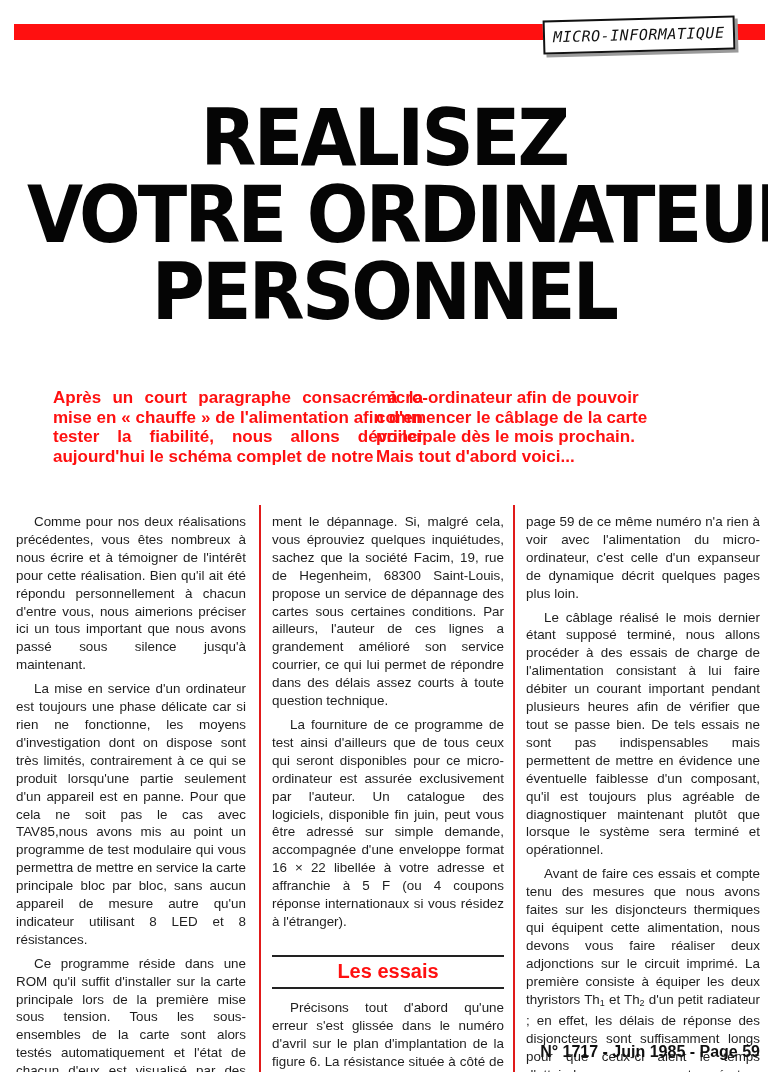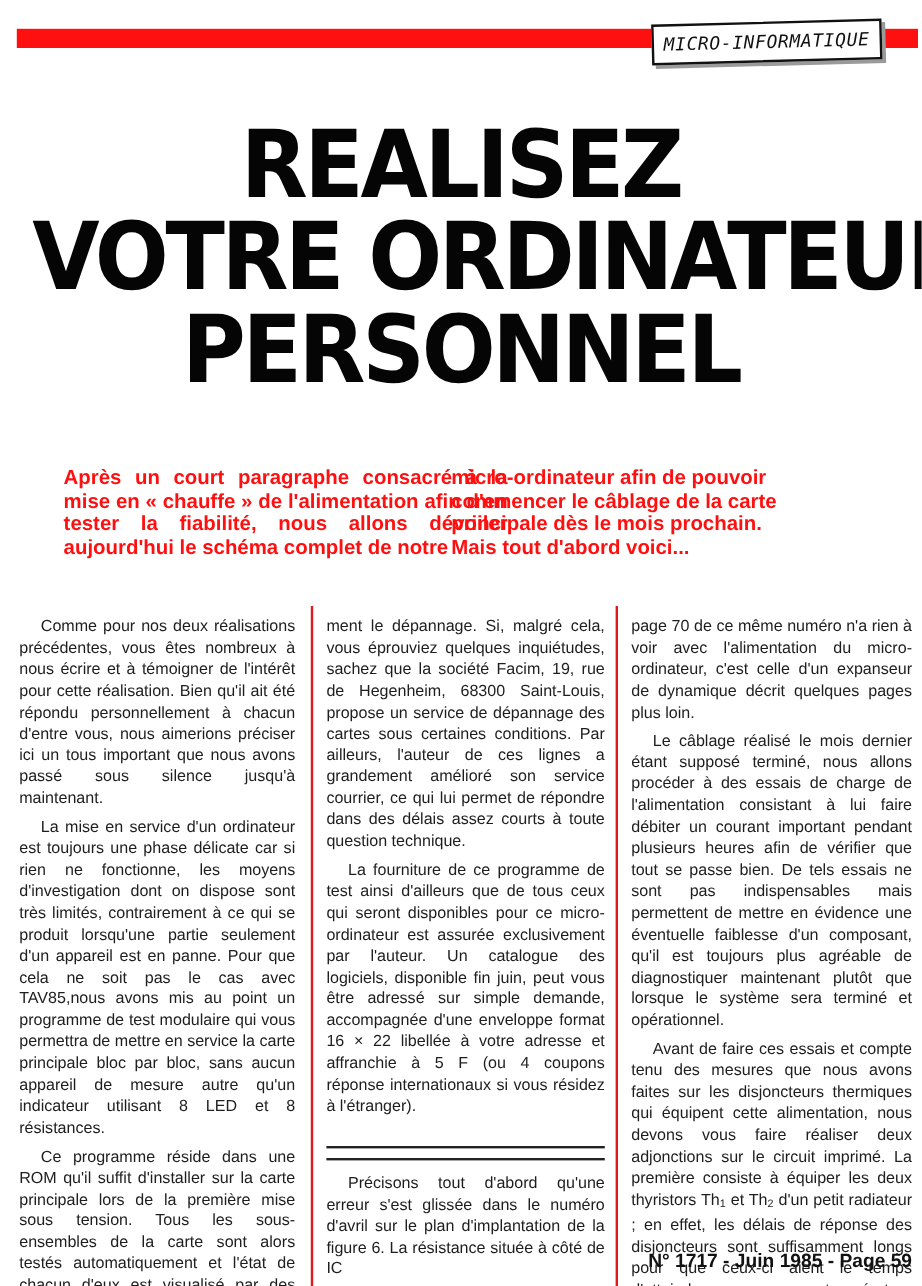--- a/index.html
+++ b/index.html
@@ -74,25 +74,26 @@
   <div class="gap"></div>
   <p>Ce programme réside dans une ROM qu'il suffit d'installer sur la carte principale lors de la première mise sous tension. Tous les sous-ensembles de la carte sont alors testés automatiquement et l'état de chacun d'eux est visualisé par des diodes électro-luminescentes. En cas de défaut, la localisation de celui-ci est limitée à trois ou quatre circuits intégrés, ce qui facilite grande-</p>
 </div>
 
 <div class="col col2">
   <p class="cont">ment le dépannage. Si, malgré cela, vous éprouviez quelques inquiétudes, sachez que la société Facim, 19, rue de Hegenheim, 68300 Saint-Louis, propose un service de dépannage des cartes sous certaines conditions. Par ailleurs, l'auteur de ces lignes a grandement amélioré son service courrier, ce qui lui permet de répondre dans des délais assez courts à toute question technique.</p>
   <div class="gap"></div>
   <p>La fourniture de ce programme de test ainsi d'ailleurs que de tous ceux qui seront disponibles pour ce micro-ordinateur est assurée exclusivement par l'auteur. Un catalogue des logiciels, disponible fin juin, peut vous être adressé sur simple demande, accompagnée d'une enveloppe format 16 × 22 libellée à votre adresse et affranchie à 5 F (ou 4 coupons réponse internationaux si vous résidez à l'étranger).</p>
   <div class="gap" style="height:18px"></div>
   <div class="section-head s2">
+    <div>Les essais</div>
   </div>
   <p><span>Précisons tout d'abord qu'une erreur s'est glissée dans le numéro d'avril sur le plan d'implantation de la figure 6. La résistance située à côté de IC</span></p>
 </div>
 
 <div class="col col3">
-  <p class="cont">page 70 de ce même numéro n'a rien à voir avec l'alimentation du micro-ordinateur, c'est celle d'un expanseur de dynamique décrit quelques pages plus loin.</p>
+  <p class="cont">page 59 de ce même numéro n'a rien à voir avec l'alimentation du micro-ordinateur, c'est celle d'un expanseur de dynamique décrit quelques pages plus loin.</p>
   <div class="gap"></div>
   <p>Le câblage réalisé le mois dernier étant supposé terminé, nous allons procéder à des essais de charge de l'alimentation consistant à lui faire débiter un courant important pendant plusieurs heures afin de vérifier que tout se passe bien. De tels essais ne sont pas indispensables mais permettent de mettre en évidence une éventuelle faiblesse d'un composant, qu'il est toujours plus agréable de diagnostiquer maintenant plutôt que lorsque le système sera terminé et opérationnel.</p>
   <div class="gap"></div>
   <p><span>Avant de faire ces essais et compte tenu des mesures que nous avons faites sur les disjoncteurs thermiques qui équipent cette alimentation, nous devons vous faire réaliser deux adjonctions sur le circuit imprimé. La première consiste à équiper les deux thyristors Th</span><sub>1</sub><span> et Th</span><sub>2</sub><span> d'un petit radiateur ; en effet, les délais de réponse des disjoncteurs sont suffisamment longs pour que ceux-ci aient le temps d'atteindre une température importante. Cette adjonction est très simple comme le montre une des photos ci-jointe. Il suffit de découper un petit rectangle d'alu ou de dural de 55 mm sur 30 mm environ et</span></p>
 </div>
 
 <div class="footer">N° 1717 - Juin 1985 - Page 59</div>
 
 </body></html>

